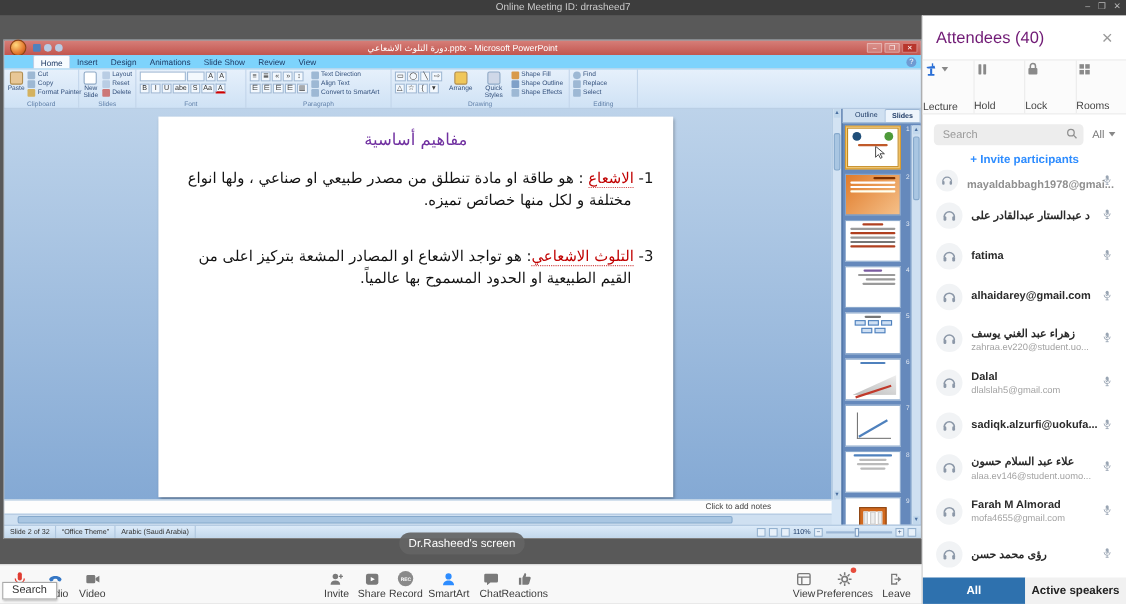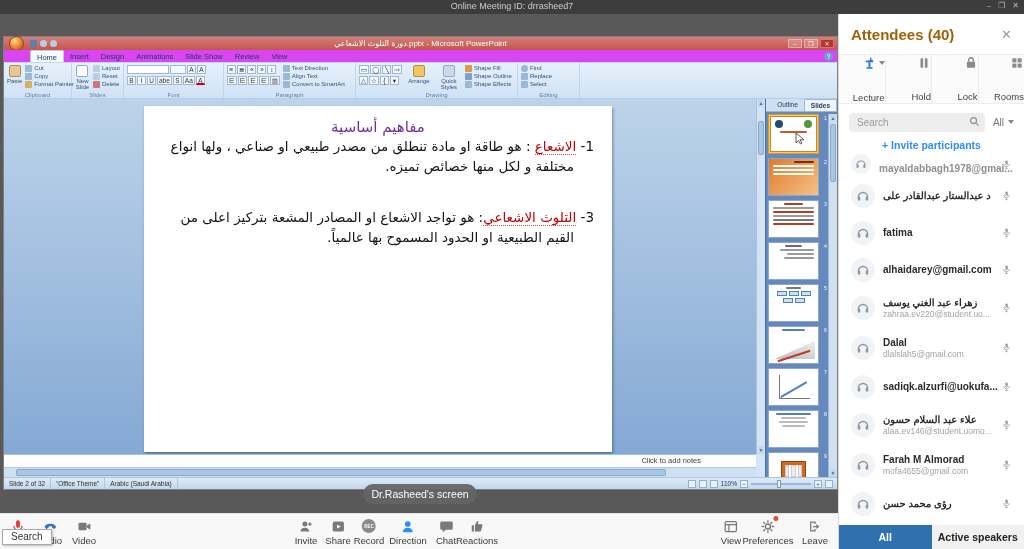--- a/index.html
+++ b/index.html
@@ -28,21 +28,21 @@
                 border:1px solid #8e4414; }
   .qat { position:absolute; left:26px; top:3px; display:flex; gap:3px; }
   .qat i { width:7px; height:7px; display:inline-block; border-radius:1px; }
   .ppt-ctrls { position:absolute; right:3px; top:2px; display:flex; gap:2px; }
   .ppt-ctrls span { width:14px; height:9px; font-size:6px; line-height:8px; text-align:center;
                     color:#fff; background:rgba(255,255,255,.18); border:1px solid rgba(255,255,255,.35);
                     border-radius:1px; }
   .ppt-ctrls .close { background:#b8352c; }
 
   
-  .ppt-tabs { position:relative; height:13px; background:#d946ef; display:flex;
+  .ppt-tabs { position:relative; height:13px; background:#7dd3fc; display:flex;
               padding-left:26px; font-size:7.5px; color:#1f3b66; border-bottom:1px solid #c3d7ec; }
   .ppt-tab { padding:1px 6px 0; line-height:11px; }
   .ppt-tab.active { background:#f7fbff; border:1px solid #b9cfe8; border-bottom:none;
                     border-radius:2px 2px 0 0; }
   .help-dot { position:absolute; right:4px; top:2px; width:9px; height:9px; border-radius:50%;
               background:#6f9bd2; color:#fff; font-size:7px; line-height:9px; text-align:center; }
   .help-dot::after { content:"?"; }
 
   
   .ribbon { height:36px; background:linear-gradient(#e6f0fb,#cfe2f5); display:flex;
@@ -62,21 +62,21 @@
   
   .workarea { position:absolute; left:0; top:62px; right:0; bottom:12px; }
   .canvas { position:absolute; left:0; top:0; right:81px; bottom:23px;
             background:linear-gradient(#bdd3ea,#84a9d4); }
   .slide { position:absolute; left:140px; top:7px; width:468px; height:346px; background:#fff;
            box-shadow:1px 2px 3px rgba(0,0,0,.35); padding:10px 18px;
            font-family:"DejaVu Sans", sans-serif; }
   .s-title { text-align:center; color:#7030a0; font-size:15px; margin-top:2px; }
   .s-p { direction:rtl; text-align:right; font-size:13.5px; color:#141414; line-height:1.5;
          padding-right:20px; text-indent:-20px; }
-  .s-p1 { } .s-p2 { margin-top:26px; } .s-p3 { margin-top:30px; }
+  .s-p1 { margin-top:16px; } .s-p2 { margin-top:26px; } .s-p3 { margin-top:30px; }
   .term { color:#c00000; border-bottom:1px dotted #d24a4a; }
 
   .vscroll { position:absolute; right:72px; width:9px; top:0; bottom:23px;
              background:#d3e3f3; border-left:1px solid #aac3dd; }
   .vthumb { position:absolute; left:1px; right:1px; top:22px; height:34px; background:#a9c6e2;
             border:1px solid #86a9cc; border-radius:2px; }
   .varr { position:absolute; left:1px; right:1px; height:8px; background:#c2d8ec; text-align:center;
           font-size:5px; color:#4a6fa0; line-height:8px; }
 
   
@@ -124,25 +124,25 @@
   
   .drlabel { position:absolute; left:363px; top:484px; width:114px; height:20px;
              background:rgba(100,100,100,.93); border-radius:10px; color:#fff;
              font-size:10.5px; text-align:center; line-height:20px; z-index:20; }
 
   
   .panel { position:absolute; left:838px; top:14px; width:186px; height:535px; background:#fff;
            border-left:1px solid #d9d9d9; }
   .ap-header { height:40px; display:flex; justify-content:space-between; align-items:center;
                padding:0 12px; }
-  .ap-title { font-size:15px; font-weight:bold; color:#a16207; }
+  .ap-title { font-size:15px; font-weight:normal; color:#701a75; }
   .ap-close { color:#9a9a9a; font-size:13px; }
   .ap-actions { display:flex; border-top:1px solid #ececec; border-bottom:1px solid #ececec;
                 background:#fbfbfb; }
-  .ap-action { flex:1; height:48px; display:flex; flex-direction:column; align-items:flex-end;
+  .ap-action { flex:1; height:48px; display:flex; flex-direction:column; align-items:flex-start;
                justify-content:center; gap:21px; border-right:1px solid #ececec;
                font-size:9.5px; color:#444; }
   .ap-action:last-child { border-right:none; }
   .ap-search-row { display:flex; align-items:center; padding:8px 10px 6px; gap:8px; }
   .searchwrap { flex:1; position:relative; }
   .ap-search { width:100%; background:#ededed; border:none; border-radius:4px; height:19px;
                font-size:10px; padding:0 20px 0 8px; color:#333; outline:none;
                font-family:"Liberation Sans",sans-serif; }
   .ap-search::placeholder { color:#9a9a9a; }
   .searchwrap svg { position:absolute; right:5px; top:4px; }
@@ -846,21 +846,21 @@
   </div>
 
   <div class="tb-btn" style="left:408px;">
     <span class="tb-ico" style="position:relative;color:#2d8cff;">
       <svg width="15" height="15" viewBox="0 0 24 24">
           <circle cx="12" cy="8" r="4.5" fill="currentColor"></circle>
           <path d="M4 21c0-4.5 3.5-7 8-7s8 2.5 8 7z" fill="currentColor"></path>
         </svg>
       <span class="badge40">40</span>
     </span>
-    <span>Direction</span>
+    <span>SmartArt</span>
   </div>
 
   <div class="tb-btn" style="left:446px;">
     <span class="tb-ico">
       <svg width="15" height="15" viewBox="0 0 24 24">
           <path d="M4 4h16a2 2 0 0 1 2 2v9a2 2 0 0 1-2 2h-9l-5 4v-4H4a2 2 0 0 1-2-2V6a2 2 0 0 1 2-2z" fill="#7a7a7a"></path>
         </svg>
     </span>
     <span>Chat</span>
   </div>

